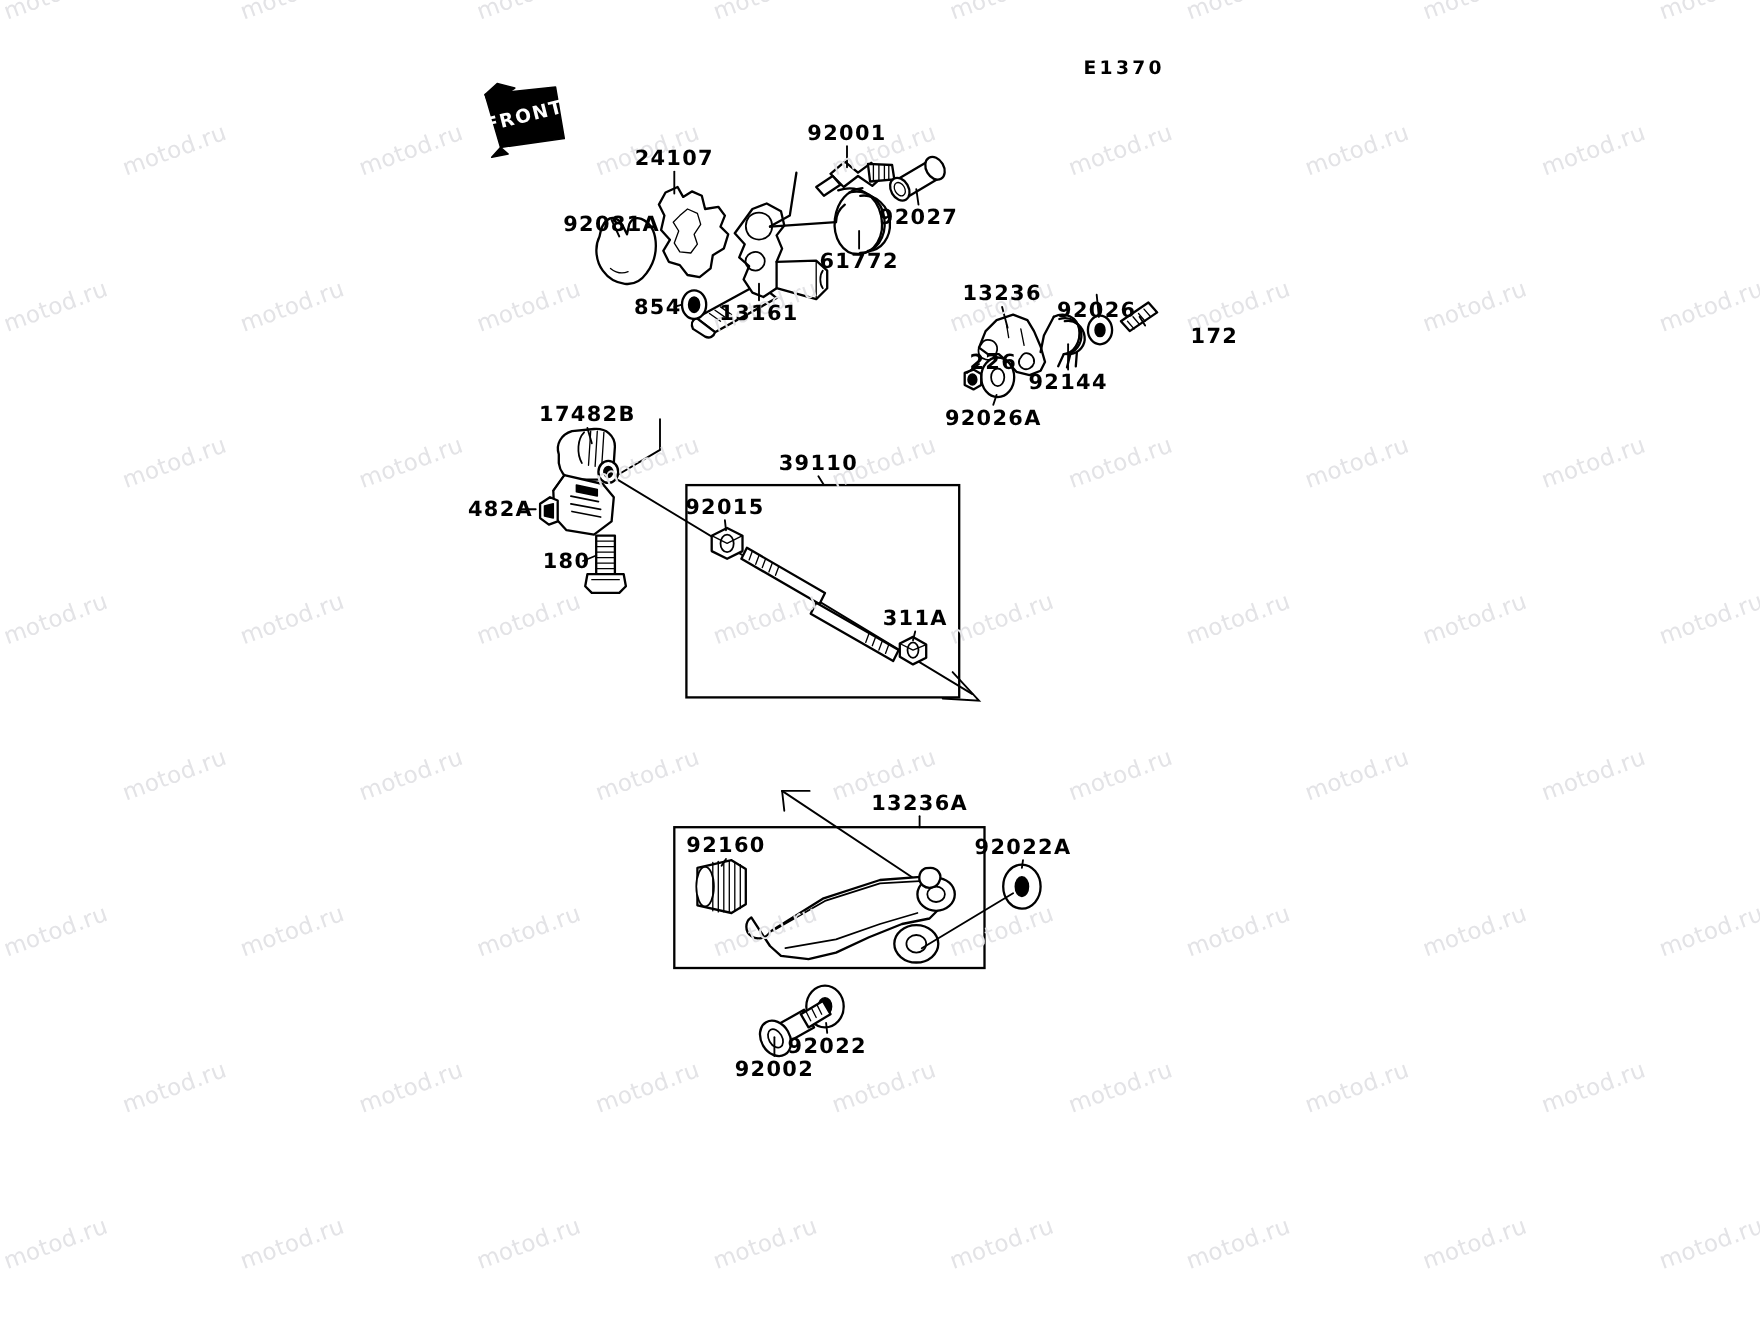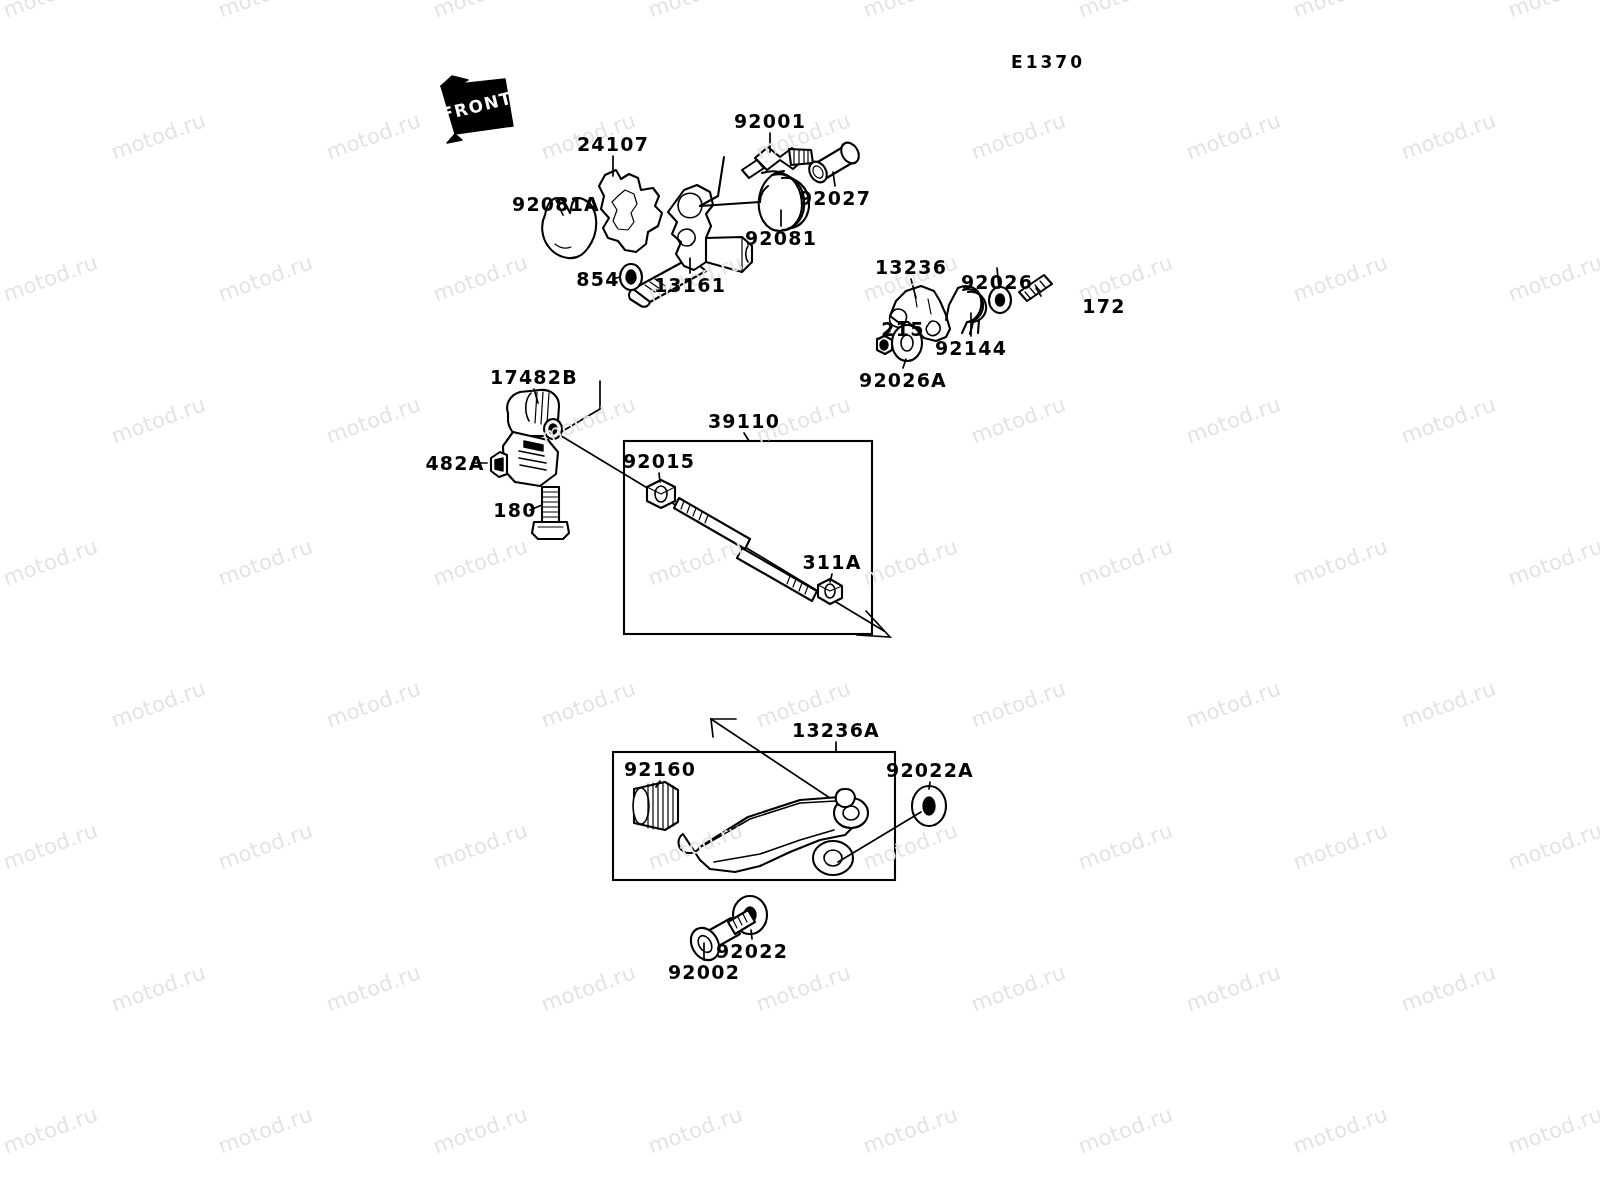--- a/index.html
+++ b/index.html
@@ -431,37 +431,37 @@
       <span class="wm" style="left: 215px; top: 1136px; color: rgb(227, 227, 230);">motod.ru</span>
       <span class="wm" style="left: 430px; top: 1136px; color: rgb(227, 227, 230);">motod.ru</span>
       <span class="wm" style="left: 645px; top: 1136px; color: rgb(227, 227, 230);">motod.ru</span>
       <span class="wm" style="left: 860px; top: 1136px; color: rgb(227, 227, 230);">motod.ru</span>
       <span class="wm" style="left: 1075px; top: 1136px; color: rgb(227, 227, 230);">motod.ru</span>
       <span class="wm" style="left: 1290px; top: 1136px; color: rgb(227, 227, 230);">motod.ru</span>
       <span class="wm" style="left: 1505px; top: 1136px; color: rgb(227, 227, 230);">motod.ru</span>
     </div>
 
   <div id="labels">
-    <div class="diagram-id" style="left:1048px;top:62px;">E1370</div>
+    <div class="diagram-id" style="left:1022px;top:62px;">E1370</div>
 
     <div class="front-tag" style="left:477px;top:106px;width:80px;height:60px;">
       <span class="front-tag-text">FRONT</span>
     </div>
   <div class="lbl" style="left: 556px; top: 204px;">92081A</div>
       <div class="lbl" style="left: 613px; top: 144px;">24107</div>
       <div class="lbl" style="left: 770px; top: 121px;">92001</div>
       <div class="lbl" style="left: 835px; top: 198px;">92027</div>
-      <div class="lbl" style="left: 781px; top: 238px;">92081</div>
+      <div class="lbl" style="left: 781px; top: 238px;">61772</div>
       <div class="lbl" style="left: 598px; top: 279px;">854</div>
       <div class="lbl" style="left: 690px; top: 285px;">13161</div>
       <div class="lbl" style="left: 911px; top: 267px;">13236</div>
       <div class="lbl" style="left: 997px; top: 282px;">92026</div>
       <div class="lbl" style="left: 1104px; top: 306px;">172</div>
       <div class="lbl" style="left: 971px; top: 348px;">92144</div>
-      <div class="lbl" style="left: 903px; top: 329px;">215</div>
+      <div class="lbl" style="left: 903px; top: 329px;">226</div>
       <div class="lbl" style="left: 903px; top: 380px;">92026A</div>
       <div class="lbl" style="left: 534px; top: 377px;">17482B</div>
       <div class="lbl" style="left: 455px; top: 463px; text-align: center;">482A</div>
       <div class="lbl" style="left: 515px; top: 510px;">180</div>
       <div class="lbl" style="left: 744px; top: 421px;">39110</div>
       <div class="lbl" style="left: 659px; top: 461px;">92015</div>
       <div class="lbl" style="left: 832px; top: 562px;">311A</div>
       <div class="lbl" style="left: 836px; top: 730px;">13236A</div>
       <div class="lbl" style="left: 660px; top: 769px;">92160</div>
       <div class="lbl" style="left: 930px; top: 770px;">92022A</div>

